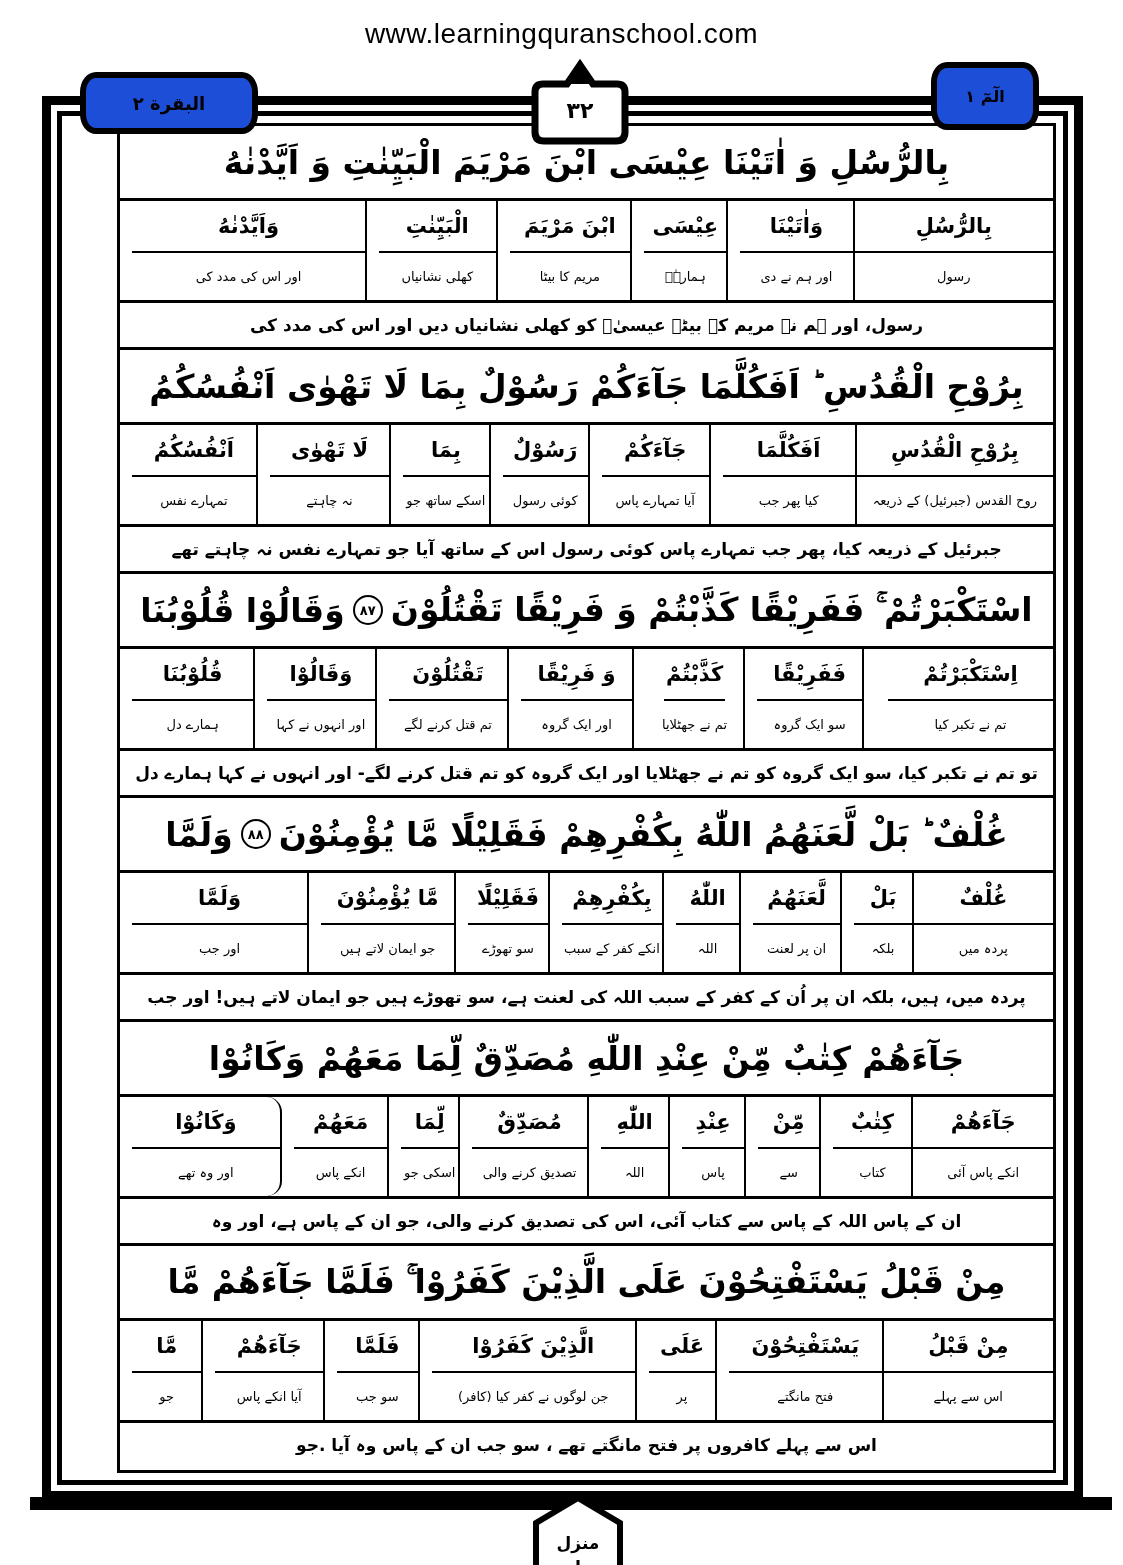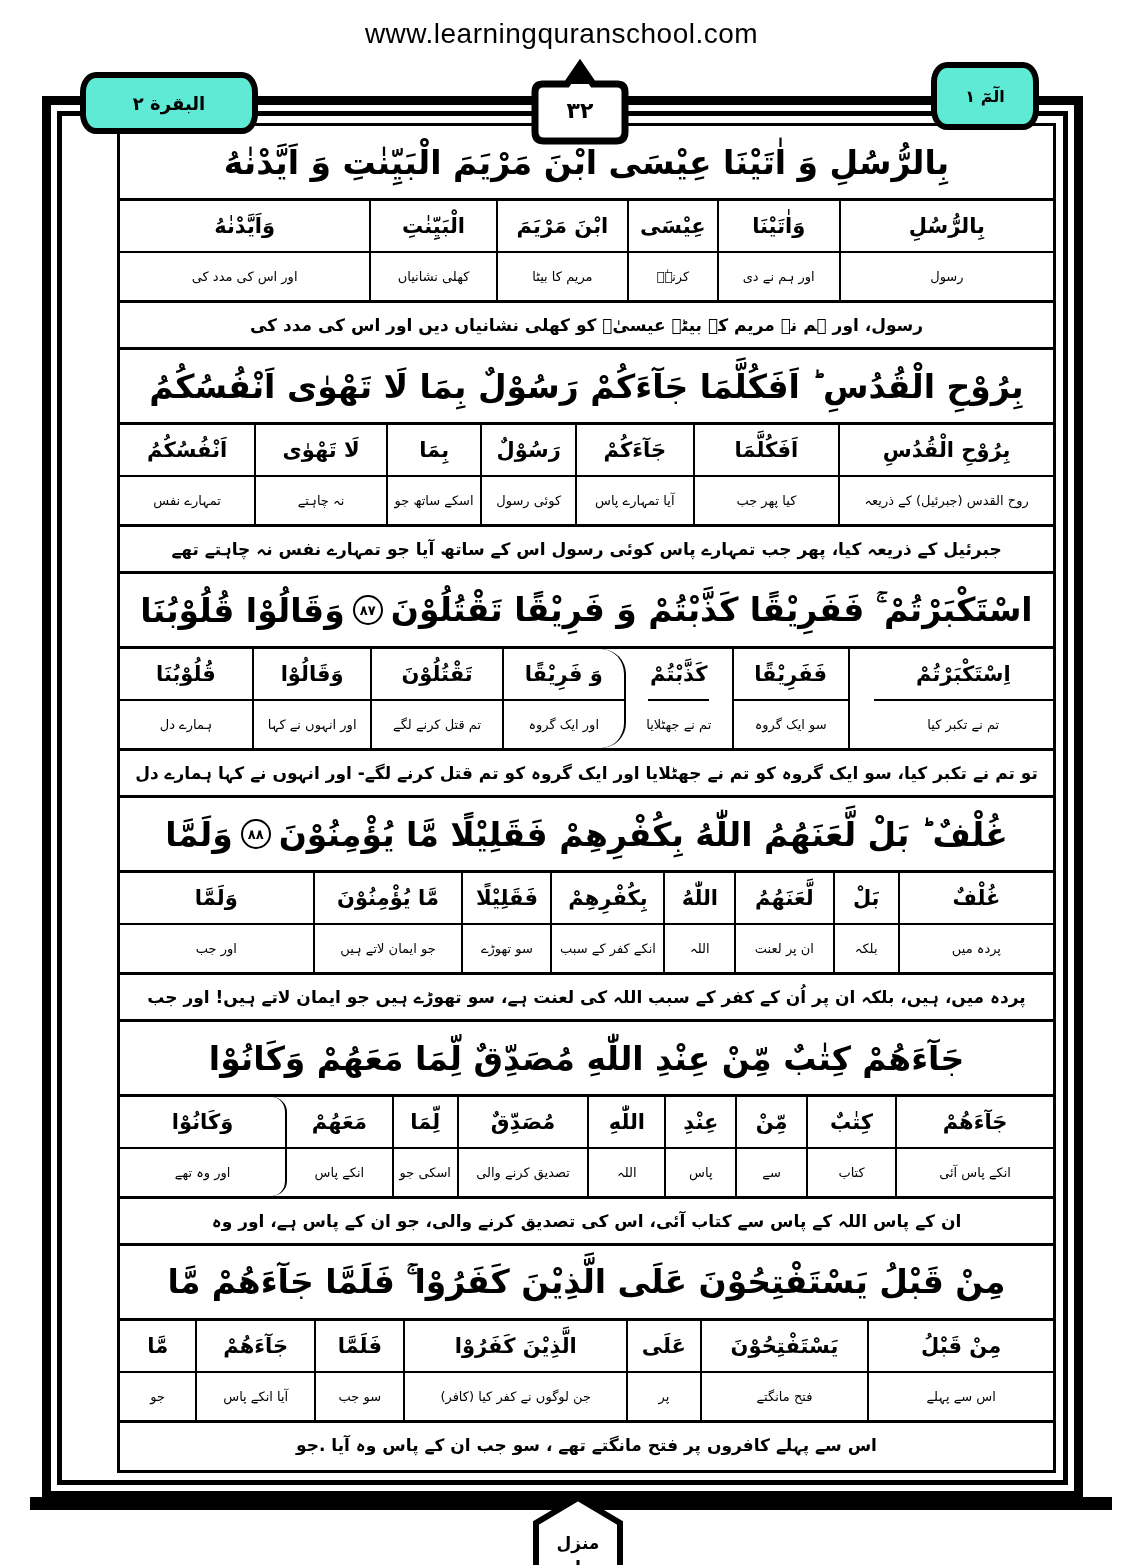--- a/index.html
+++ b/index.html
@@ -23,21 +23,21 @@
   }
   .grid-table{
     position:absolute; inset:7px; border:3px solid #000; overflow:hidden;margin-left:48px;
   }
   .bottom-bar{
     position:absolute; left:30px; top:1497px; width:1082px; height:13px;
     background:#000;
   }
   
   .tab{
-    position:absolute; background:#5eead4; border:6px solid #000;
+    position:absolute; background:#1d4ed8; border:6px solid #000;
     border-radius:16px / 20px; display:flex; align-items:center; justify-content:center;
     font-weight:bold; direction:rtl; z-index:4; box-sizing:border-box;
   }
   .tab-left{ left:80px;  top:72px; width:178px; height:62px; font-size:18px; }
   .tab-right{ left:931px; top:62px; width:108px; height:68px; font-size:16px; }
   .page-badge{
     position:absolute; left:527px; top:56px; width:106px; height:94px; z-index:4;
   }
   .page-badge .num{
     position:absolute; left:0; top:26px; width:100%; height:56px;
@@ -61,21 +61,21 @@
     direction:rtl; font-size:33px; font-weight:bold; white-space:nowrap;
     padding:0 6px; overflow:hidden;
   }
   .aya-circle{
     display:inline-flex; align-items:center; justify-content:center;
     width:30px; height:30px; border:2.5px solid #000; border-radius:50%;
     font-size:13px; font-weight:bold; flex:0 0 auto; box-sizing:border-box;
   }
   .wordgrid{ display:flex; direction:rtl; border-bottom:3px solid #000; }
   .wcol{ display:flex; flex-direction:column; min-width:0; flex-basis:0; }
-  .wcol:not(:first-child){ border-right:2.5px solid #000; }
+  .wcol:not(:first-child){ border-right:2.5px solid #000;padding-left:12px; }
   .war{
     height:50px; border-bottom:2.5px solid #000;
     display:flex; align-items:center; justify-content:center;
     font-size:21px; font-weight:bold; white-space:nowrap; overflow:hidden;
     direction:rtl; padding:0 2px;
   }
   .wur{
     height:47px; display:flex; align-items:center; justify-content:center;
     font-size:13px; white-space:nowrap; overflow:hidden; direction:rtl; padding:0 3px;
   }
@@ -120,21 +120,21 @@
                 <div class="wcol" style="flex-grow: 23;">
                   <div class="war">بِالرُّسُلِ</div>
                   <div class="wur">رسول</div>
                 </div>
                 <div class="wcol" style="flex-grow: 13;">
                   <div class="war">وَاٰتَيْنَا</div>
                   <div class="wur">اور ہم نے دی</div>
                 </div>
                 <div class="wcol" style="flex-grow: 9.5;">
                   <div class="war">عِيْسَى</div>
-                  <div class="wur">کرنےٰؑ</div>
+                  <div class="wur">ہمارےٰؑ</div>
                 </div>
                 <div class="wcol" style="flex-grow: 14;">
                   <div class="war">ابْنَ مَرْيَمَ</div>
                   <div class="wur">مریم کا بیٹا</div>
                 </div>
                 <div class="wcol" style="flex-grow: 13.5;">
                   <div class="war">الْبَيِّنٰتِ</div>
                   <div class="wur">کھلی نشانیاں</div>
                 </div>
                 <div class="wcol" style="flex-grow: 27;">
@@ -192,21 +192,21 @@
                   <div class="wur">تم نے تکبر کیا</div>
                 </div>
                 <div class="wcol" style="flex-grow: 12.7;">
                   <div class="war">فَفَرِيْقًا</div>
                   <div class="wur">سو ایک گروہ</div>
                 </div>
                 <div class="wcol" style="flex-grow: 11.8; align-items: center;">
                   <div class="war">كَذَّبْتُمْ</div>
                   <div class="wur">تم نے جھٹلایا</div>
                 </div>
-                <div class="wcol" style="flex-grow: 13.4; border-radius: 25px;">
+                <div class="wcol" style="flex-grow: 13.4;">
                   <div class="war">وَ فَرِيْقًا</div>
                   <div class="wur">اور ایک گروہ</div>
                 </div>
                 <div class="wcol" style="flex-grow: 14.4;">
                   <div class="war">تَقْتُلُوْنَ</div>
                   <div class="wur">تم قتل کرنے لگے</div>
                 </div>
                 <div class="wcol" style="flex-grow: 13;">
                   <div class="war">وَقَالُوْا</div>
                   <div class="wur">اور انہوں نے کہا</div>

